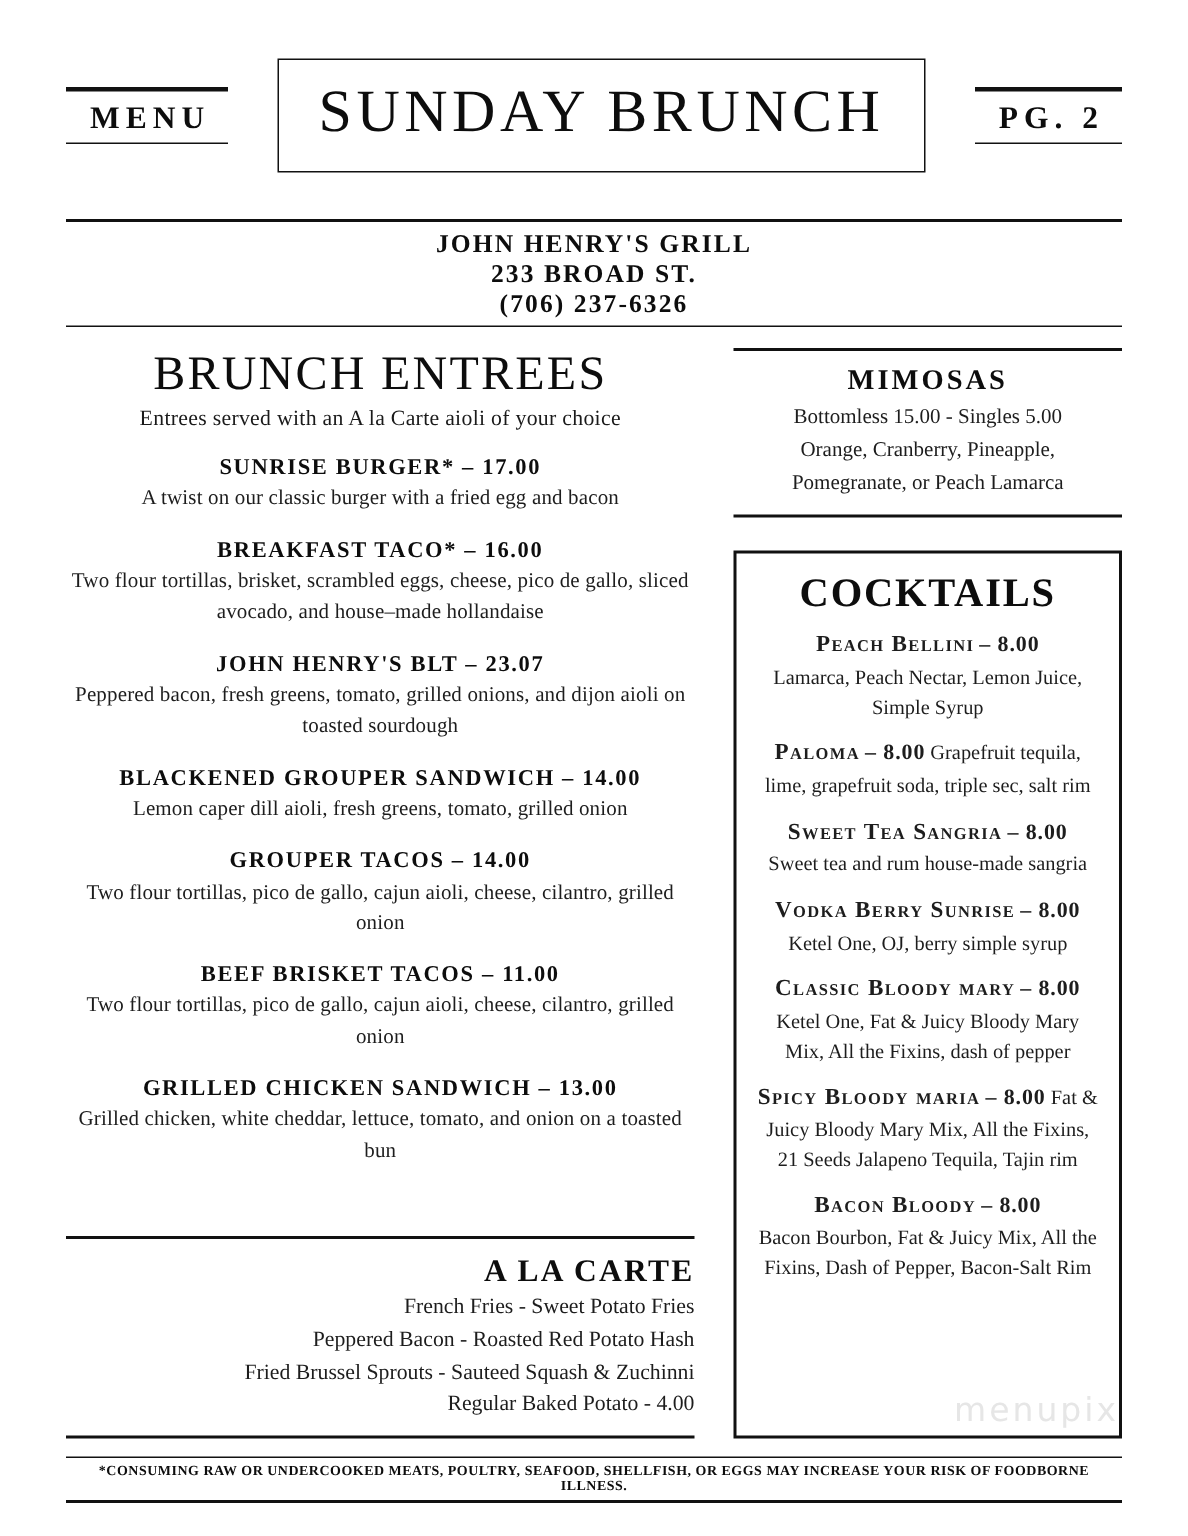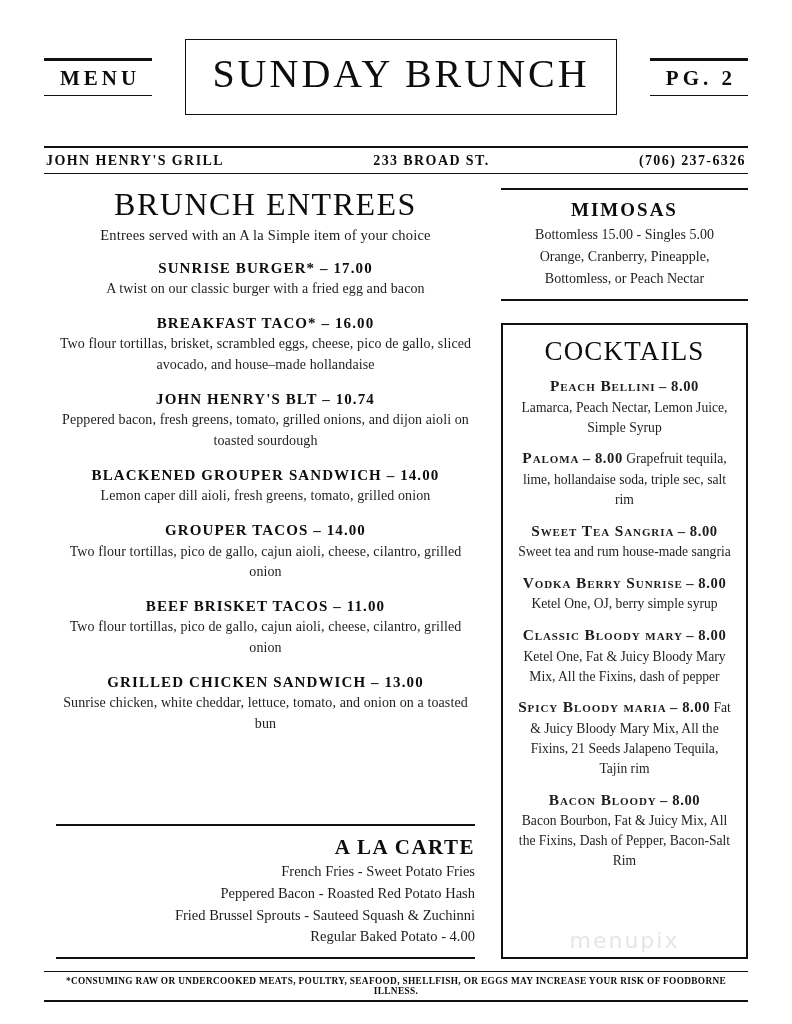--- a/index.html
+++ b/index.html
@@ -64,42 +64,42 @@
 
   
   .infobar {
     margin-top: 28px;
     border-top: 2.5px solid #111;
     border-bottom: 1.2px solid #111;
     padding: 5px 2px 4px 2px;
     display: flex;
     align-items: center;
     justify-content: space-between;
-    font-size: 14px;
+    font-size: 17px;
     font-weight: 700;
     letter-spacing: 1.4px;
+    flex-direction: column;
   }
   .infobar .mid { flex: 1; text-align: center; }
   .infobar .right { text-align: right; }
 
   
   .columns {
     display: flex;
     flex: 1;
     margin-top: 14px;
     min-height: 0;
   }
 
   .col-left {
     width: 433px;
     flex: 0 0 433px;
     padding-right: 14px;
     display: flex;
     flex-direction: column;
-    margin-left: 12px;
   }
 
   .col-right {
     flex: 1;
     padding-left: 12px;
     display: flex;
     flex-direction: column;
   }
 
   
@@ -195,21 +195,21 @@
     position: relative;
     min-height: 0;
   }
 
   .cocktails-head {
     text-align: center;
     font-size: 27px;
     letter-spacing: 1.2px;
     line-height: 1.2;
     margin-bottom: 8px;
-    font-weight: 400;
+    font-weight: 700;
   }
 
   .cocktail {
     text-align: center;
     margin-bottom: 10px;
     font-size: 13.6px;
     line-height: 1.46;
     color: #1d1d1d;
   }
 
@@ -227,21 +227,21 @@
   }
 
   .cocktail .cdesc { color: #1d1d1d; }
 
   .cocktail.stacked .cdesc { display: block; }
 
   .watermark {
     position: absolute;
     left: 0; right: 0;
     bottom: 4px;
-    text-align: center;
+    text-align: right;
     font-size: 22px;
     letter-spacing: 2px;
     color: #e6e6e6;
     font-family: "DejaVu Sans", sans-serif;
     pointer-events: none;
     user-select: none;
   }
 
   
   .footer {
@@ -271,50 +271,50 @@
   <div class="infobar">
     <div class="left">JOHN HENRY'S GRILL</div>
     <div class="mid">233 BROAD ST.</div>
     <div class="right">(706) 237-6326</div>
   </div>
 
   <div class="columns">
 
     <div class="col-left">
       <div class="section-head">BRUNCH ENTREES</div>
-      <div class="section-sub">Entrees served with an A la Simple item of your choice</div>
+      <div class="section-sub">Entrees served with an A la Carte aioli of your choice</div>
 
       <div class="entree-list" id="entrees-list">
           <div class="entree">
             <div class="entree-name">SUNRISE BURGER* – 17.00</div>
             <div class="entree-desc">A twist on our classic burger with a fried egg and bacon</div>
           </div>
           <div class="entree">
             <div class="entree-name">BREAKFAST TACO*  – 16.00</div>
             <div class="entree-desc">Two flour tortillas, brisket, scrambled eggs, cheese, pico de gallo, sliced avocado, and house–made hollandaise</div>
           </div>
           <div class="entree">
-            <div class="entree-name">JOHN HENRY'S BLT – 10.74</div>
+            <div class="entree-name">JOHN HENRY'S BLT – 23.07</div>
             <div class="entree-desc">Peppered bacon, fresh greens, tomato, grilled onions, and dijon aioli on toasted sourdough</div>
           </div>
           <div class="entree">
             <div class="entree-name">BLACKENED GROUPER SANDWICH – 14.00</div>
             <div class="entree-desc">Lemon caper dill aioli, fresh greens, tomato, grilled onion</div>
           </div>
           <div class="entree">
             <div class="entree-name">GROUPER TACOS – 14.00</div>
             <div class="entree-desc">Two flour tortillas, pico de gallo, cajun aioli, cheese, cilantro, grilled onion</div>
           </div>
           <div class="entree">
             <div class="entree-name">BEEF BRISKET TACOS – 11.00</div>
             <div class="entree-desc">Two flour tortillas, pico de gallo, cajun aioli, cheese, cilantro, grilled onion</div>
           </div>
           <div class="entree">
             <div class="entree-name">GRILLED CHICKEN SANDWICH – 13.00</div>
-            <div class="entree-desc">Sunrise chicken, white cheddar, lettuce, tomato, and onion on a toasted bun</div>
+            <div class="entree-desc">Grilled chicken, white cheddar, lettuce, tomato, and onion on a toasted bun</div>
           </div>
         </div>
 
       <div class="alacarte">
         <div class="alacarte-head">A LA CARTE</div>
         <div id="alacarte-lines">
             <div class="alacarte-line">French Fries - Sweet Potato Fries</div>
             <div class="alacarte-line">Peppered Bacon - Roasted Red Potato Hash</div>
             <div class="alacarte-line">Fried Brussel Sprouts - Sauteed Squash &amp; Zuchinni</div>
             <div class="alacarte-line">Regular Baked Potato - 4.00</div>
@@ -322,29 +322,29 @@
       </div>
     </div>
 
     <div class="col-right">
 
       <div class="mimosas">
         <div class="mimosas-head">MIMOSAS</div>
         <div id="mimosas-lines">
             <div class="mimosas-line">Bottomless 15.00 - Singles 5.00</div>
             <div class="mimosas-line">Orange, Cranberry, Pineapple,</div>
-            <div class="mimosas-line">Bottomless, or Peach Nectar</div>
+            <div class="mimosas-line">Pomegranate, or Peach Lamarca</div>
           </div>
       </div>
 
       <div class="cocktails">
         <div class="cocktails-head">COCKTAILS</div>
         <div id="cocktails-list">
             <div class="cocktail stacked"><span class="cname">Peach Bellini</span> <span class="cprice">– 8.00</span> <span class="cdesc">Lamarca, Peach Nectar, Lemon Juice, Simple Syrup</span></div>
-            <div class="cocktail"><span class="cname">Paloma</span> <span class="cprice">– 8.00</span> <span class="cdesc">Grapefruit tequila, lime, hollandaise soda, triple sec, salt rim</span></div>
+            <div class="cocktail"><span class="cname">Paloma</span> <span class="cprice">– 8.00</span> <span class="cdesc">Grapefruit tequila, lime, grapefruit soda, triple sec, salt rim</span></div>
             <div class="cocktail stacked"><span class="cname">Sweet Tea Sangria</span> <span class="cprice">– 8.00</span> <span class="cdesc">Sweet tea and rum house-made sangria</span></div>
             <div class="cocktail"><span class="cname">Vodka Berry Sunrise</span> <span class="cprice">– 8.00</span> <span class="cdesc">Ketel One, OJ, berry simple syrup</span></div>
             <div class="cocktail"><span class="cname">Classic Bloody mary</span> <span class="cprice">– 8.00</span> <span class="cdesc">Ketel One, Fat &amp; Juicy Bloody Mary Mix, All the Fixins, dash of pepper</span></div>
             <div class="cocktail"><span class="cname">Spicy Bloody maria</span> <span class="cprice">– 8.00</span> <span class="cdesc">Fat &amp; Juicy Bloody Mary Mix, All the Fixins, 21 Seeds Jalapeno Tequila, Tajin rim</span></div>
             <div class="cocktail stacked"><span class="cname">Bacon Bloody</span> <span class="cprice">– 8.00</span> <span class="cdesc">Bacon Bourbon, Fat &amp; Juicy Mix, All the Fixins, Dash of Pepper, Bacon-Salt Rim</span></div>
           </div>
         <div class="watermark">menupix</div>
       </div>
 
     </div>

